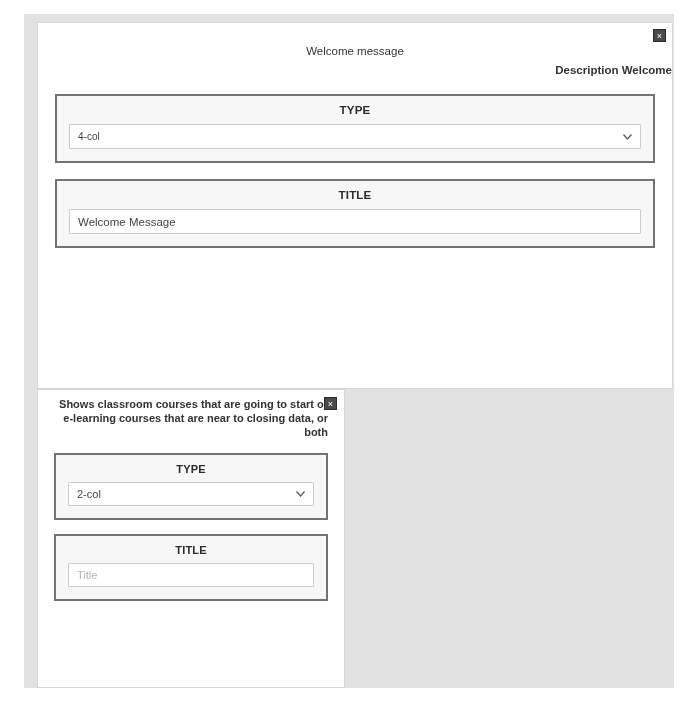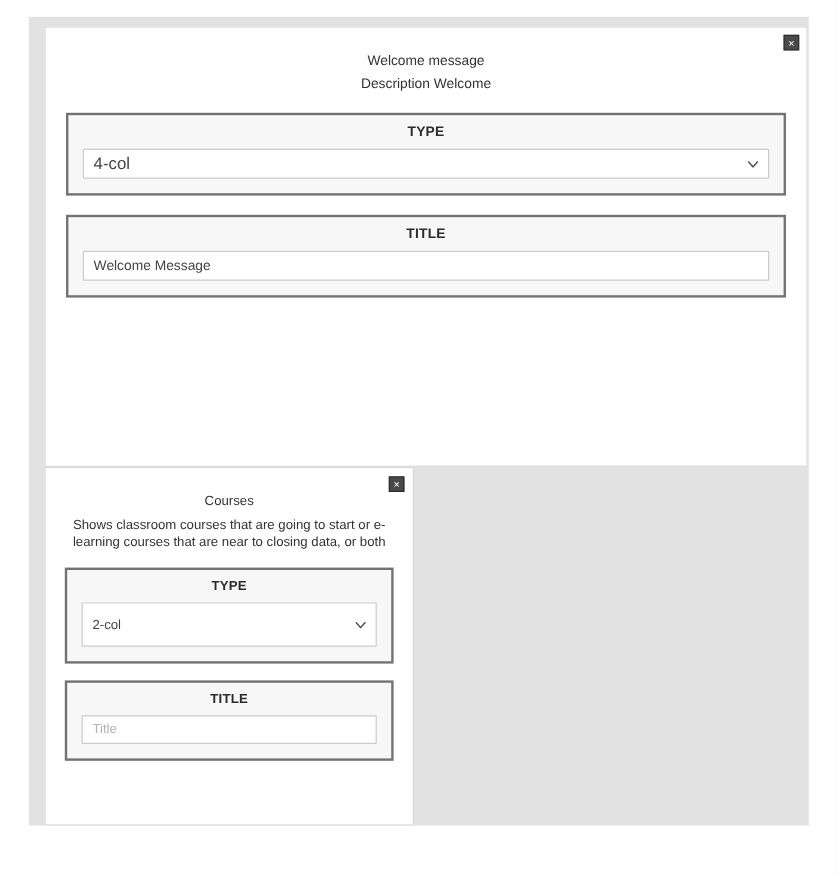--- a/index.html
+++ b/index.html
@@ -68,25 +68,26 @@
 
   .widget-title {
     text-align: center;
     font-size: 11.5px;
     color: #333333;
     padding-top: 22px;
   }
   .widget-courses .widget-title { padding-top: 22px; font-size: 11px; }
 
   .widget-desc {
-    text-align: center;
+    text-align: right;
     font-size: 11.5px;
     color: #333333;
     margin-top: 6px;
     line-height: 15px;
+    font-weight: bold;
   }
   .widget-courses .widget-desc {
     font-size: 11px;
     padding: 0 16px;
     margin-top: 7px;
     line-height: 14px;
   }
 
   
   .field-group {
@@ -128,32 +129,32 @@
     outline: none;
   }
   .text-input::placeholder { color: #b3b3b3; }
   .courses-body .text-input { height: 24px; font-size: 11px; }
 
   .select-wrap {
     position: relative;
     width: 100%;
     height: 25px;
   }
-  .courses-body .select-wrap { height: 37px; }
+  .courses-body .select-wrap { height: 24px; }
 
   .select-input {
     display: block;
     width: 100%;
     height: 100%;
     box-sizing: border-box;
     padding: 0 26px 0 8px;
     border: 1px solid #cccccc;
     background: #ffffff;
     font-family: "Liberation Sans", sans-serif;
-    font-size: 14px;
+    font-size: 10px;
     color: #444444;
     border-radius: 1px;
     appearance: none;
     -webkit-appearance: none;
     -moz-appearance: none;
     outline: none;
     line-height: 23px;
   }
   .courses-body .select-input { font-size: 11px; line-height: 22px; }
 
@@ -201,21 +202,20 @@
         <input class="text-input" type="text" value="Welcome Message" style="">
       </div>
 
 
     </div>
   </div>
 
   <div class="widget widget-courses">
     <div class="close-btn">×</div>
 
-    <div class="widget-title">Courses</div>
 
     <div class="widget-desc">Shows classroom courses that are going to start or e-learning courses that are near to closing data, or both</div>
 
     <div class="courses-body">
 
       <div class="field-group">
         <span class="field-label">TYPE</span>
         <div class="select-wrap">
           <select class="select-input">
             <option>2-col</option>

